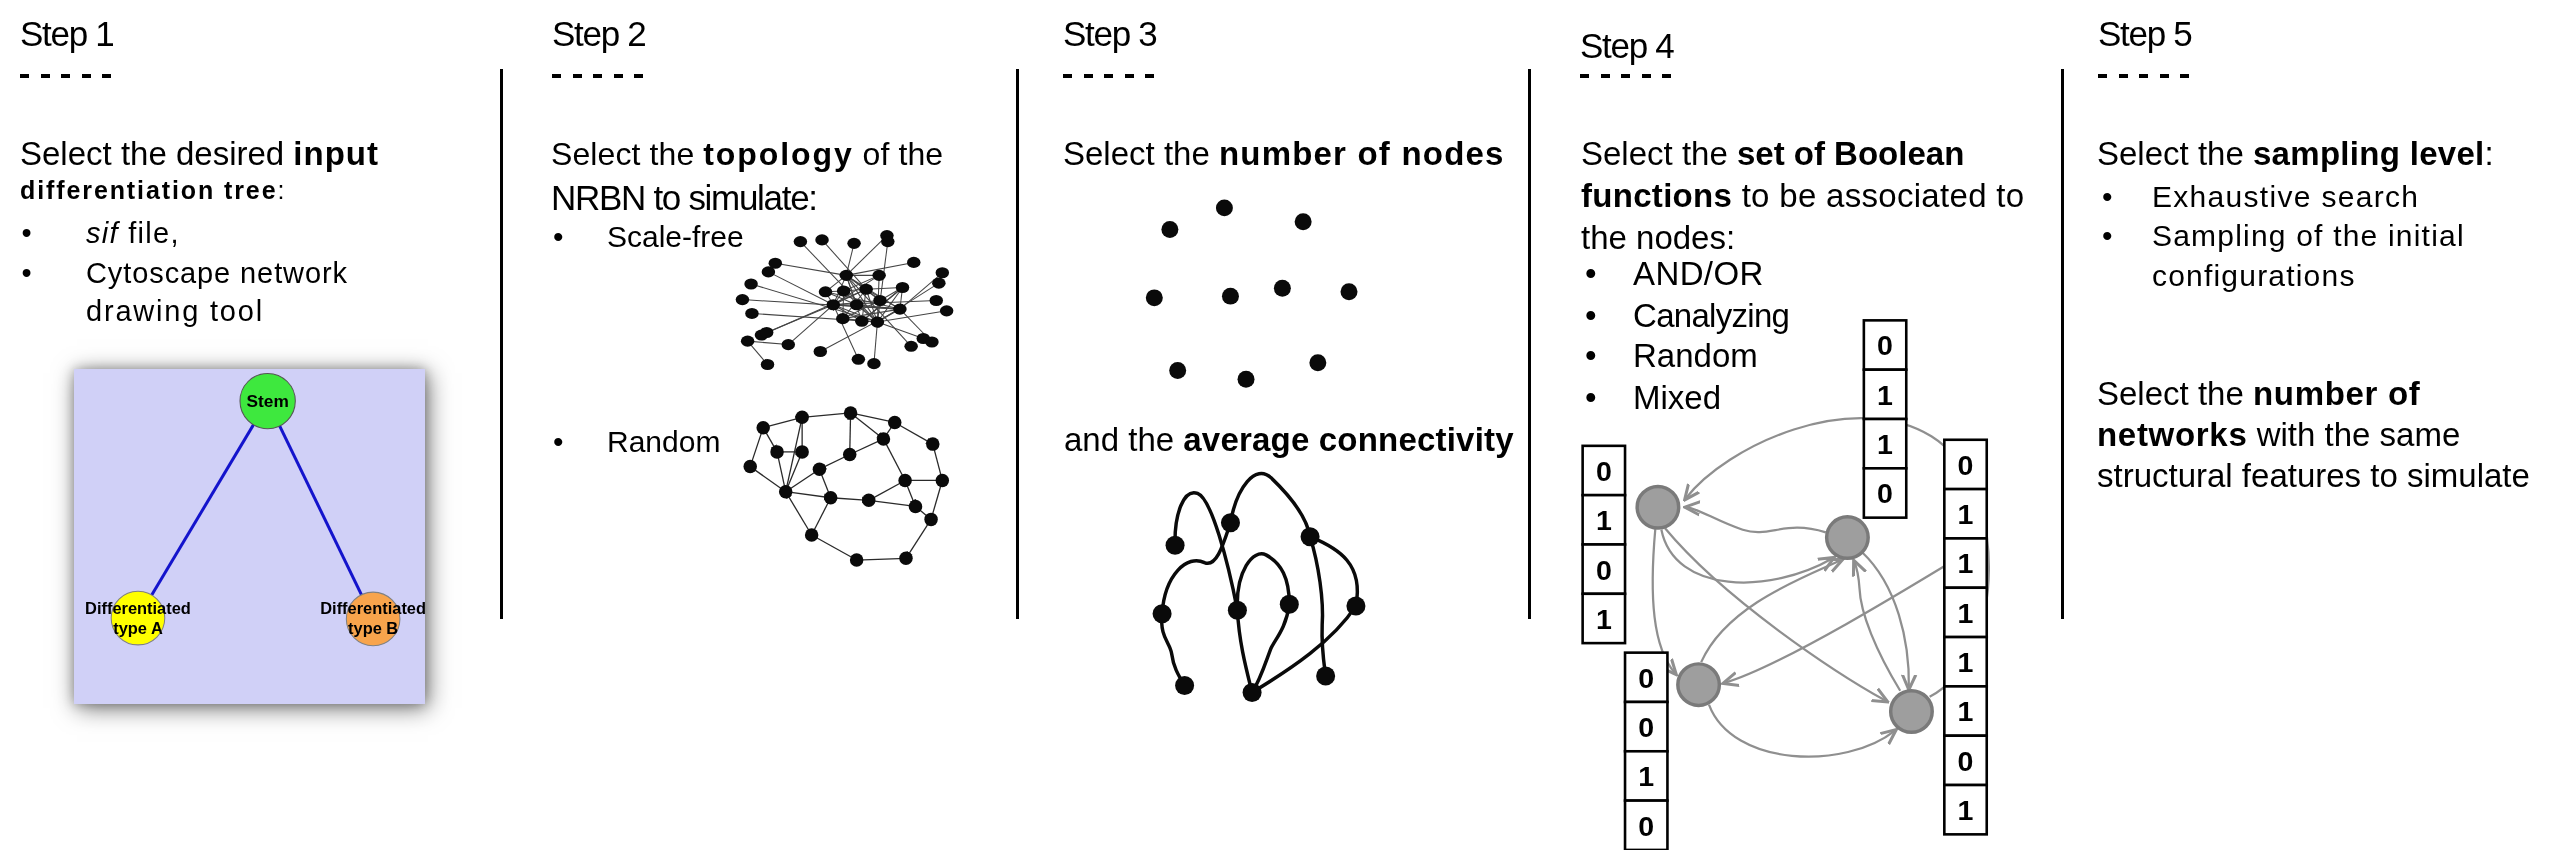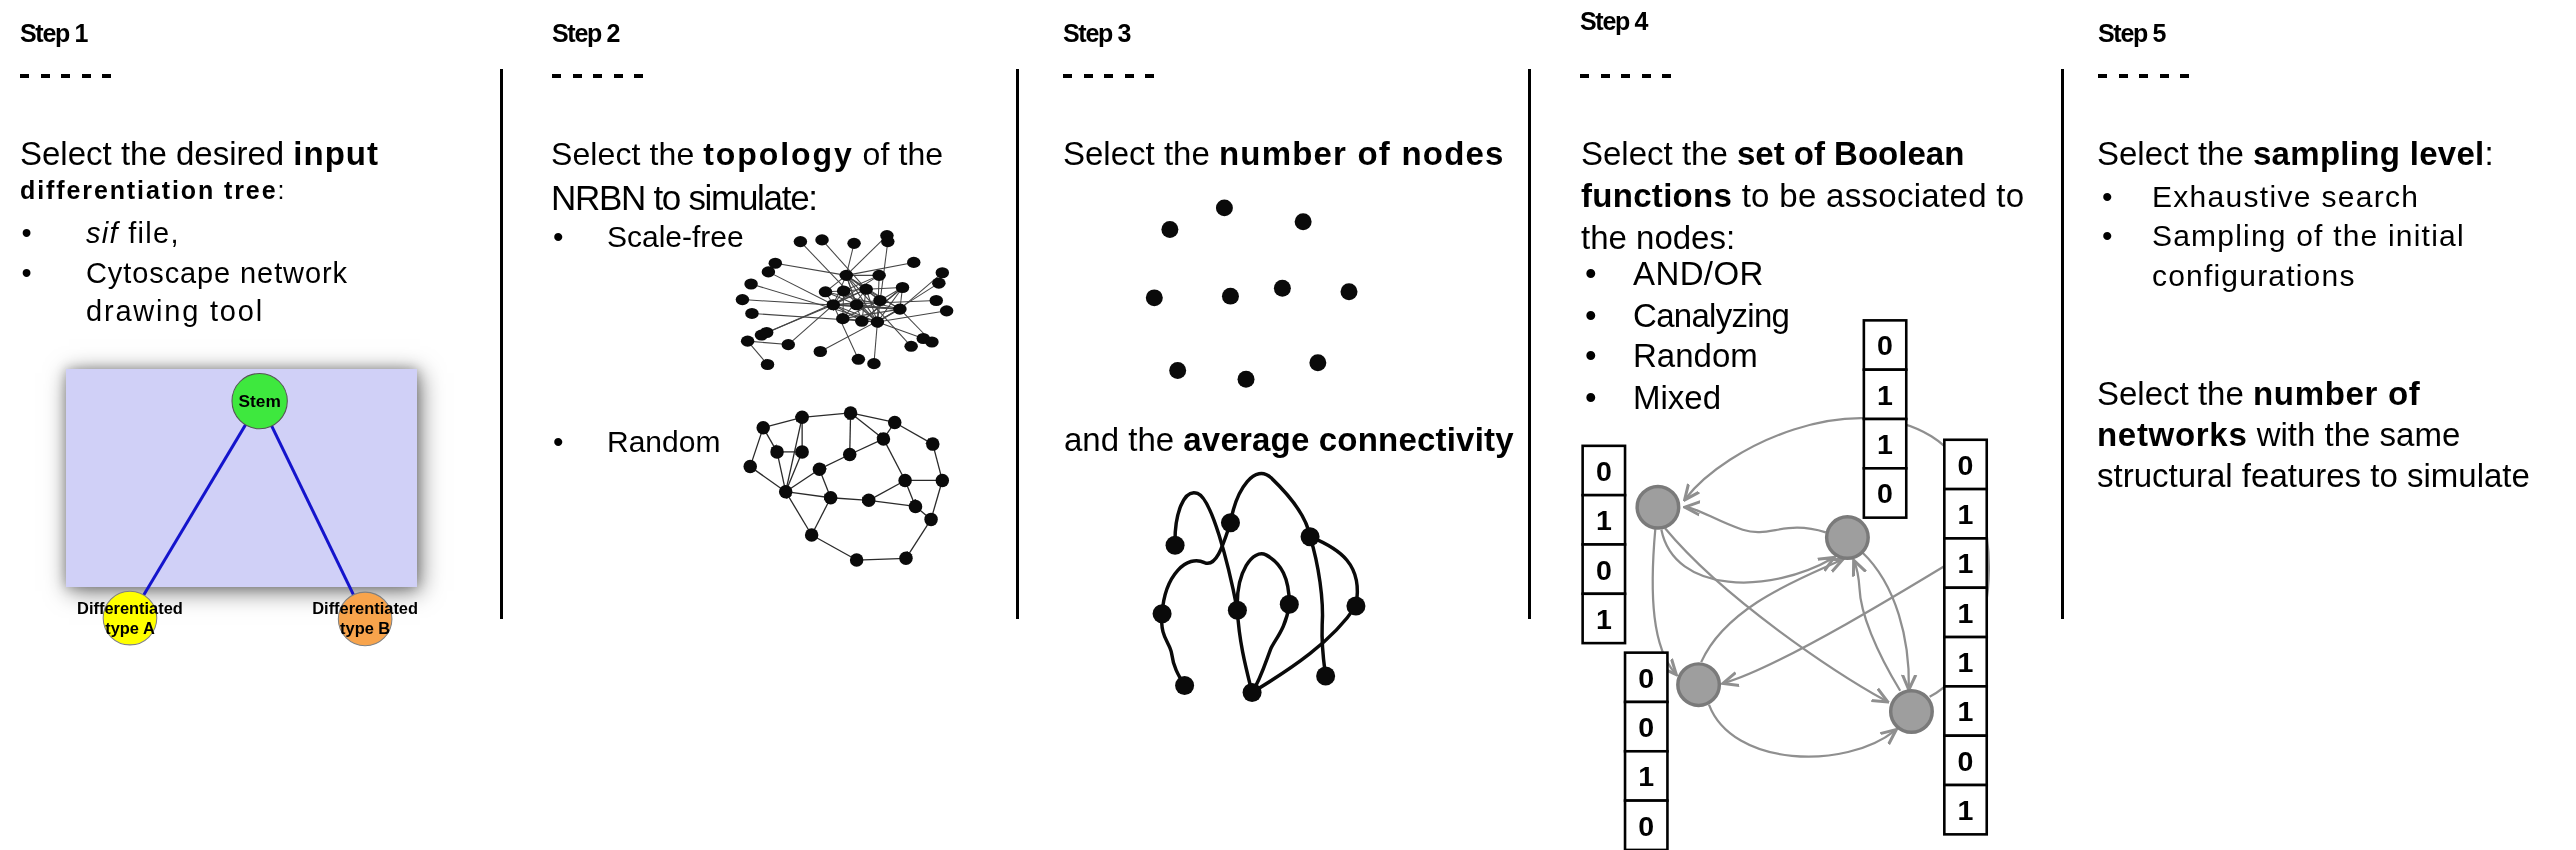--- a/index.html
+++ b/index.html
@@ -1,42 +1,42 @@
 <!DOCTYPE html>
 <html style="font-size:14px"><head>
 <meta charset="utf-8">
 <style>
   html,body{margin:0;padding:0;background:#fff;}
   #page{position:relative;width:2576px;height:851px;background:#fff;overflow:hidden;
         font-family:"Liberation Sans",sans-serif;color:#000;}
-  .h{position:absolute;font-size:25px;font-weight:bold;line-height:35px;letter-spacing:-1.3px;white-space:nowrap;}
+  .h{position:absolute;font-size:35px;font-weight:normal;line-height:35px;letter-spacing:-1.3px;white-space:nowrap;}
   .ln{position:absolute;line-height:1;white-space:nowrap;}
   .ln b{font-weight:bold;}
   .dash{position:absolute;height:4.3px;width:92px;
         background:repeating-linear-gradient(90deg,#000 0 9.3px,transparent 9.3px 20.5px);}
   .vline{position:absolute;top:69px;width:2.6px;height:550px;background:#000;}
-  #pic1{position:absolute;left:66px;top:369px;width:351px;height:218px;background:#d0d0f7;
+  #pic1{position:absolute;left:74px;top:369px;width:351px;height:335px;background:#d0d0f7;
         box-shadow:2.6px 3.5px 22.5px rgba(0,0,0,0.55), 0 0 10.4px rgba(0,0,0,0.25);}
   svg{display:block;font-family:"Liberation Sans",sans-serif;}
 </style>
 </head>
 <body>
 <div id="page">
   <div class="vline" style="left:500px"></div>
   <div class="vline" style="left:1016px"></div>
   <div class="vline" style="left:1528px"></div>
   <div class="vline" style="left:2061px"></div>
 
 <div class="h" style="left:20px;top:16px;">Step 1</div>
 <div class="dash" style="left:20px;top:74px;"></div>
 <div class="h" style="left:552px;top:16px;">Step 2</div>
 <div class="dash" style="left:552px;top:74px;"></div>
 <div class="h" style="left:1063px;top:16px;">Step 3</div>
 <div class="dash" style="left:1063px;top:74px;"></div>
-<div class="h" style="left:1580px;top:4px;text-align:center;">Step 4</div>
+<div class="h" style="left:1580px;top:28px;text-align:center;">Step 4</div>
 <div class="dash" style="left:1580px;top:74px;"></div>
 <div class="h" style="left:2098px;top:16px;">Step 5</div>
 <div class="dash" style="left:2098px;top:74px;"></div>
 <div class="ln" style="left:20px;top:137px;font-size:33px">Select the desired <b style="letter-spacing:1px">input</b></div>
 <div class="ln" style="left:20px;top:178px;font-size:25px"><b style="letter-spacing:1.9px">differentiation tree</b>:</div>
 <div class="ln" style="left:21.6px;top:219px;font-size:29px">•</div>
 <div class="ln" style="left:86px;top:219px;font-size:29px"><span style="letter-spacing:1.3px"><i>sif</i> file,</span></div>
 <div class="ln" style="left:21.6px;top:259px;font-size:29px">•</div>
 <div class="ln" style="left:86px;top:259px;font-size:29px"><span style="letter-spacing:0.9px">Cytoscape network</span></div>
 <div class="ln" style="left:86px;top:297px;font-size:29px"><span style="letter-spacing:1.8px">drawing tool</span></div>

